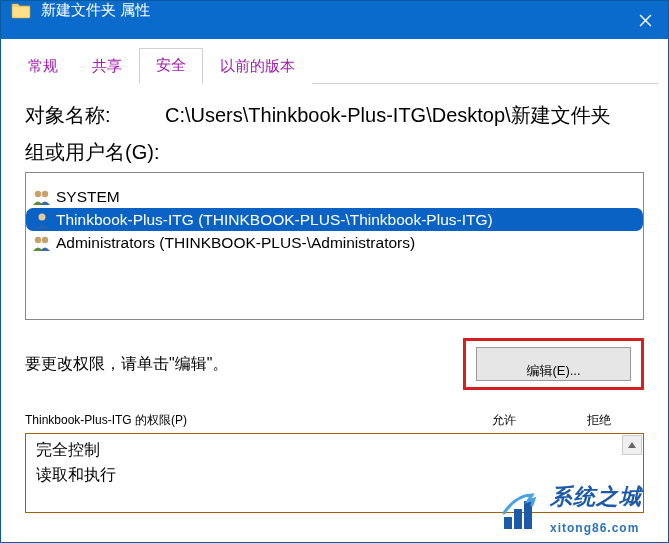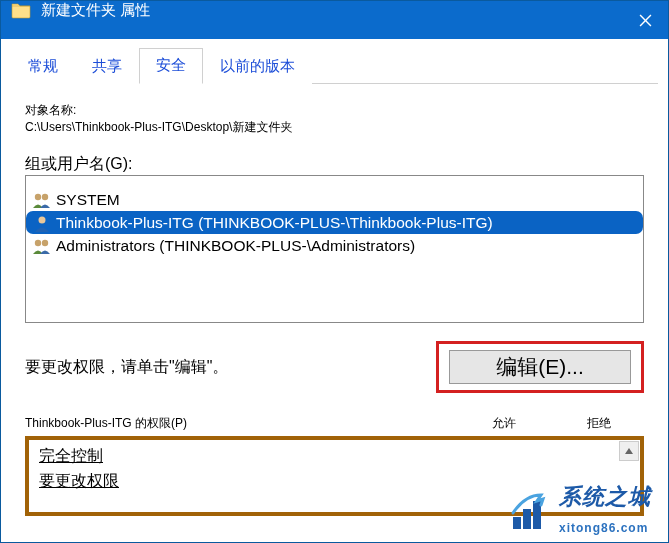--- a/index.html
+++ b/index.html
@@ -40,46 +40,45 @@
   .tabs {
     display: flex;
     border-bottom: 1px solid #d0d0d0;
     margin: 8px 10px 0 10px;
     padding: 0;
     align-items: flex-end;
   }
   .tab {
     padding: 7px 16px 8px 16px;
     font-size: 15px;
-    color: #1d4ed8;
+    color: #a21caf;
     border: 1px solid transparent;
     border-bottom: none;
     position: relative;
     top: 1px;
     background: #fff;
   }
   .tab.active {
     border-color: #d0d0d0;
     border-bottom: 1px solid #fff;
     background: #fff;
   }
   .content {
     padding: 18px 24px 0 24px;
   }
   .row-object {
     display: flex;
-    margin-bottom: 18px;
-    font-size: 12px;
-    flex-direction: column;
+    margin-bottom: 10px;
+    font-size: 20px;
   }
   .row-object .label { width: 140px; }
   .row-object .value { flex: 1; }
   .section-label {
-    font-size: 16px;
-    margin-bottom: 0;
+    font-size: 20px;
+    margin-bottom: 6px;
   }
   .listbox {
     border: 1px solid #888;
     height: 148px;
     background: #fff;
     padding: 12px 0;
     overflow: hidden;
   }
   .list-item {
     display: flex;
@@ -103,64 +102,63 @@
     margin-top: 18px;
     margin-bottom: 22px;
     font-size: 16px;
   }
   .perm-edit-row .txt { flex: 1; }
   .edit-highlight {
     border: 3px solid #d42020;
     padding: 6px 10px;
   }
   .edit-btn {
-    width: 182px;
+    width: 155px;
     height: 34px;
     background: #e6e6e6;
     border: 1px solid #999;
-    font-size: 21px;
+    font-size: 13px;
     font-family: inherit;
     display: flex;
-    align-items: center;
+    align-items: flex-end;
     justify-content: center;
     cursor: pointer;
   }
   .perm-header {
     display: flex;
     font-size: 12px;
     margin-bottom: 4px;
   }
   .perm-header .name { flex: 1; }
   .perm-header .allow { width: 100px; text-align: center; }
   .perm-header .deny { width: 90px; text-align: center; }
   .perm-box {
-    border: 4px solid #a16207;
+    border: 1px solid #a16207;
     height: 80px;
     position: relative;
     padding: 4px 0 0 10px;
     font-size: 16px;
     overflow: hidden;
-    text-decoration: underline;
   }
   .perm-box .perm-row { padding: 2px 0; }
   .scrollbar-arrow {
     position: absolute;
     top: 1px; right: 1px;
     width: 20px; height: 20px;
     background: #efefef;
     border: 1px solid #ccc;
     display: flex;
     align-items: center;
     justify-content: center;
     font-size: 11px;
     color: #555;
   }
   .watermark {
     position: absolute;
-    right: 17px;
+    right: 26px;
     bottom: 8px;
     display: flex;
     align-items: center;
     gap: 6px;
     color: #1d5aa8;
     pointer-events: none;
   }
   .watermark .wm-logo svg { width: 48px; height: 42px; display: block; }
   .watermark .wm-text { display: flex; flex-direction: column; line-height: 1; }
   .watermark .wm-title { font-size: 22px; font-weight: 800; letter-spacing: 1px; color: #1d5aa8; font-style: italic; }
@@ -244,21 +242,21 @@
   </div>
 
   <div class="perm-header">
     <span class="name">Thinkbook-Plus-ITG 的权限(P)</span>
     <span class="allow">允许</span>
     <span class="deny">拒绝</span>
   </div>
 
   <div class="perm-box">
     <div class="perm-row">完全控制</div>
-    <div class="perm-row">要更改权限</div>
+    <div class="perm-row">读取和执行</div>
     <div class="scrollbar-arrow">
       <svg width="10" height="8" viewBox="0 0 10 8">
           <path d="M5 1 L9 7 H1 Z" fill="#666"></path>
         </svg>
     </div>
   </div>
 
 </div>
 
 <div class="watermark">

